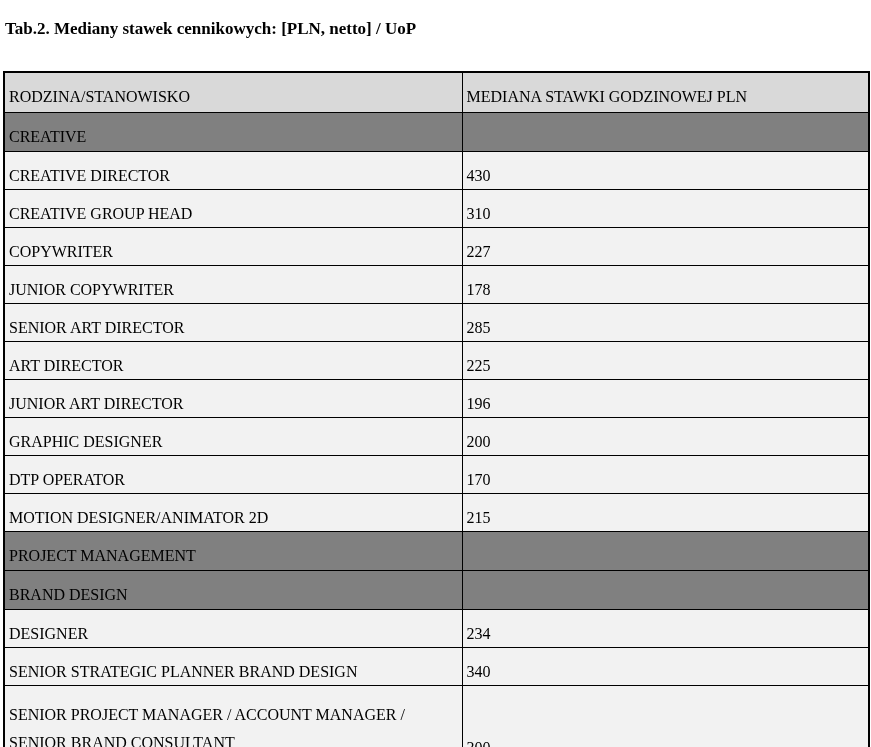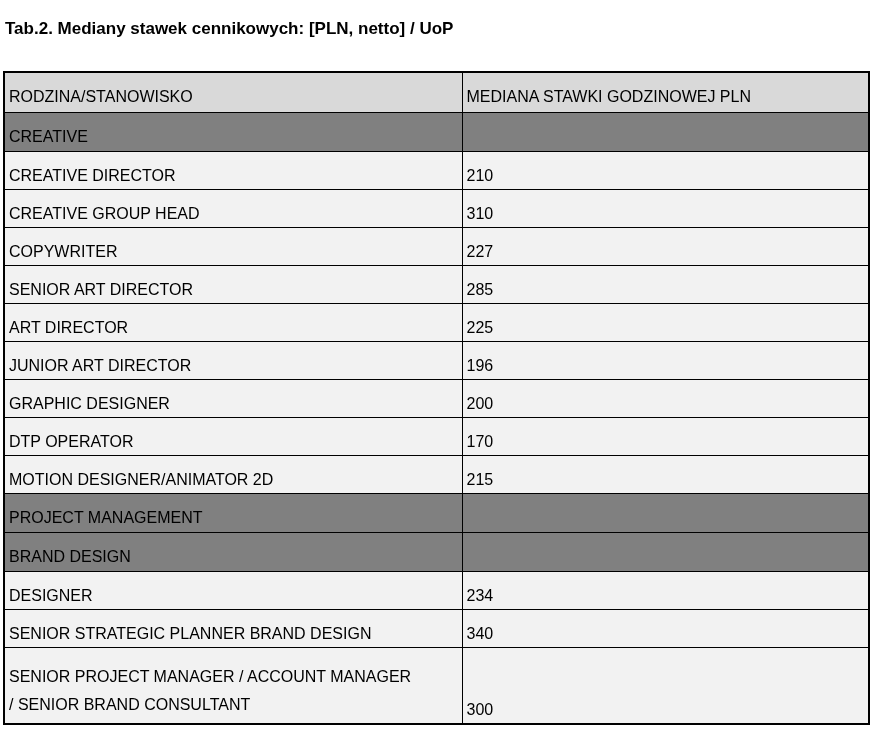--- a/index.html
+++ b/index.html
@@ -10,20 +10,21 @@
     overflow: hidden;
     background: #ffffff;
     font-family: "Liberation Sans", sans-serif;
     color: #000000;
   }
   .page {
     position: relative;
     width: 871px;
     height: 747px;
     overflow: hidden;
+    font-family: Liberation Serif, serif;
   }
   .doc-title {
     position: absolute;
     left: 5px;
     top: 19px;
     font-size: 17px;
     font-weight: bold;
     white-space: nowrap;
   }
   table.rates {
@@ -85,29 +86,33 @@
       </tr>
     </thead>
     <tbody>
 
     <tr class="section-row">
           <td>CREATIVE</td>
           <td></td>
         </tr>
         <tr class="data-row">
           <td>CREATIVE DIRECTOR</td>
-          <td>210</td>
+          <td>430</td>
         </tr>
         <tr class="data-row">
           <td>CREATIVE GROUP HEAD</td>
           <td>310</td>
         </tr>
         <tr class="data-row">
           <td>COPYWRITER</td>
           <td>227</td>
+        </tr>
+        <tr class="data-row">
+          <td>JUNIOR COPYWRITER</td>
+          <td>178</td>
         </tr>
         <tr class="data-row">
           <td>SENIOR ART DIRECTOR</td>
           <td>285</td>
         </tr>
         <tr class="data-row">
           <td>ART DIRECTOR</td>
           <td>225</td>
         </tr>
         <tr class="data-row">

